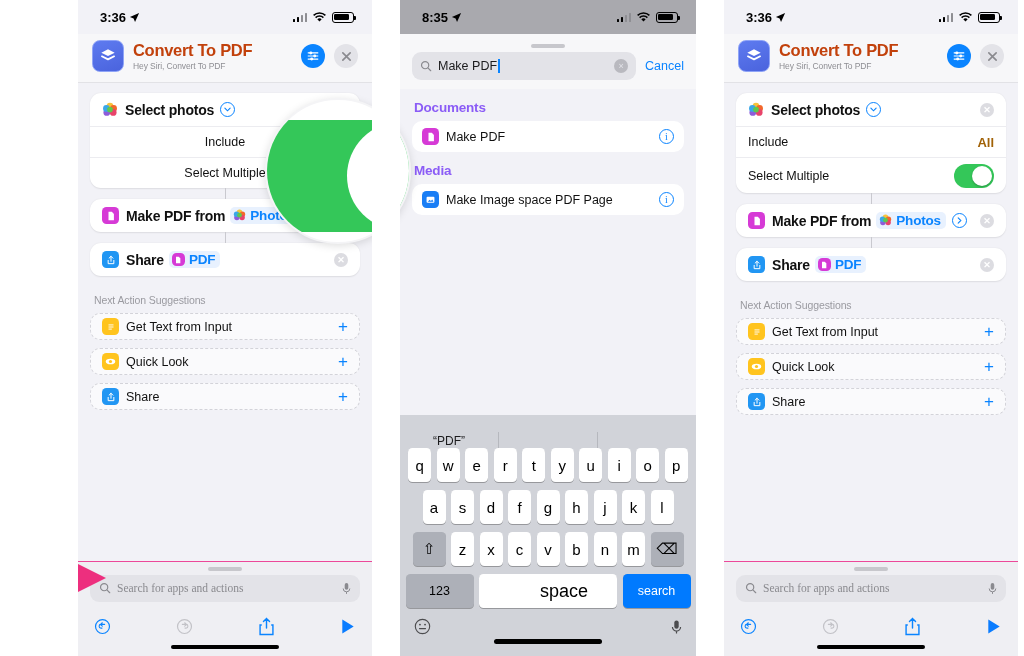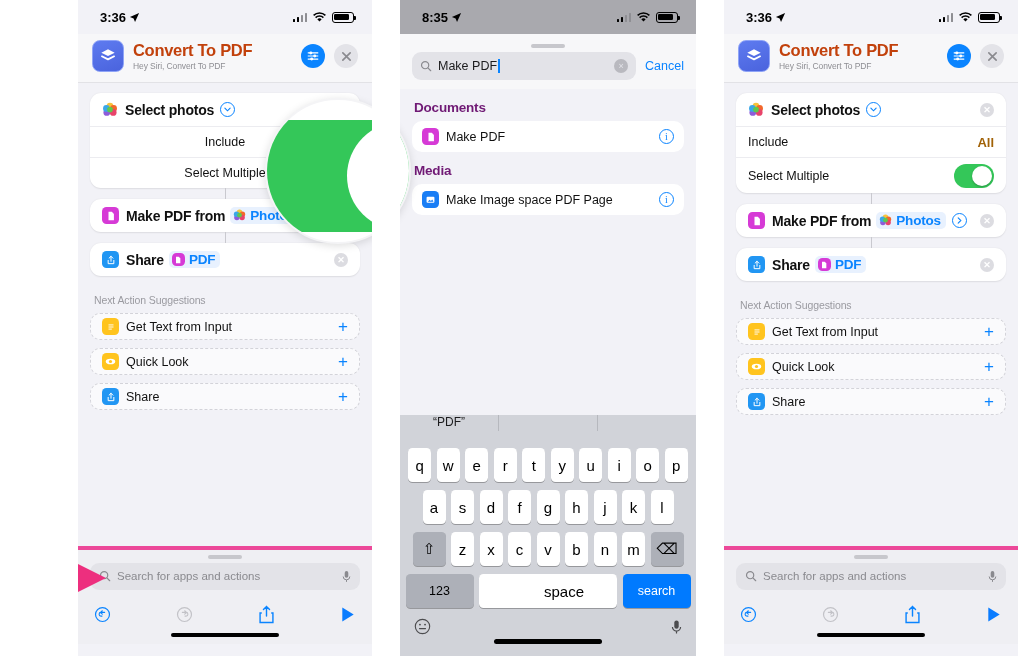--- a/index.html
+++ b/index.html
@@ -83,59 +83,59 @@
   
   .sugg-title { font-size: 10.5px; color: #9a9aa0; margin: 18px 0 7px 4px; letter-spacing: -0.1px; }
   .sugg {
     background: #fafafc; border: 1px dashed #d3d3d9; border-radius: 10px;
     height: 27px; display:flex; align-items:center; padding: 0 11px; font-size: 12.5px;
     color:#111; margin-bottom: 8px; font-weight: 500;
   }
   .plus { margin-left:auto; color:#0a84ff; font-size: 17px; line-height: 1; font-weight: 300; }
 
   
-  .bottom { position:absolute; bottom: 12px; left: 0; right: 0;
-      background:#efeff3; border-top: 4px solid #ec4899; }
+  .bottom { position:absolute; bottom: 0; left: 0; right: 0;
+      background:#efeff3; border-top: 1px solid #ec4899; font-family: Liberation Serif, serif; }
   .grabber { width: 34px; height: 4px; border-radius: 2px; background: #c7c7cc; margin: 5px auto 4px auto; }
   .searchbar { margin: 0 12px 7px 12px; height: 27px; border-radius: 9px; background:#e3e3e8;
       display:flex; align-items:center; padding: 0 9px; gap: 6px; }
   .searchbar .ph { font-size: 11.5px; color:#8a8a8f; flex:1; }
   .toolbar { display:flex; align-items:center; justify-content:space-between; padding: 4px 16px 0 16px; height: 32px; }
   .home-indicator { width: 108px; height: 4.5px; border-radius: 3px; background:#000; margin: 4px auto 7px auto; }
 
   
   .srch-head { background:#f7f7f9; padding-top: 5px; }
   .srch-row { display:flex; align-items:center; gap: 9px; padding: 0 12px 9px 12px; }
   .srch-field { flex:1; height: 28px; border-radius: 9px; background:#e3e3e8;
      display:flex; align-items:center; padding: 0 8px; gap: 6px; }
   .srch-field .txt { font-size: 12.5px; color:#1c1c1e; flex:1; position:relative; }
   .caret { display:inline-block; width:1.6px; height:14px; background:#0a84ff;
      vertical-align:-3px; margin-left:1px; }
   .clear-x { width: 14px; height: 14px; border-radius:50%; background:#b9b9bf; color:#e3e3e8;
      font-size: 9px; line-height:14px; text-align:center; flex:none; }
   .cancel { color:#0a84ff; font-size: 12.5px; }
   .res-area { background:#f2f2f7; height: calc(100% - 34px - 42px - 241px); padding: 0 12px; }
-  .res-group-title { font-size: 13.5px; font-weight: bold; color:#701a75; padding: 11px 2px 6px 2px; letter-spacing:-.2px; }
+  .res-group-title { font-size: 13.5px; font-weight: bold; color:#8b5cf6; padding: 11px 2px 6px 2px; letter-spacing:-.2px; }
   .res-row { background:#fff; border-radius: 10px; height: 31px; display:flex; align-items:center;
      padding: 0 10px; font-size: 12.5px; font-weight: 500; color:#111; }
   .info-i { width: 15px; height: 15px; border-radius:50%; border: 1.2px solid #0a84ff; color:#0a84ff;
      font-size: 10px; line-height: 13px; text-align:center; margin-left:auto; font-family:"Liberation Serif",serif; }
 
   
   .kb { position:absolute; left:0; right:0; bottom:0; height: 241px; background:#d1d3d9; }
-  .predict { height: 33px; display:flex; align-items:flex-start; position:relative; }
+  .predict { height: 33px; display:flex; align-items:flex-end; position:relative; }
   .predict .w { flex:1; text-align:center; font-size: 12px; color:#1c1c1e; }
   .predict .sep { width:1px; height:16px; background:#b6b8be; }
   .krow { display:flex; justify-content:center; gap: 5.5px; margin-bottom: 8px; }
   .key { background:#fff; border-radius: 4.5px; height: 34px; width: 23px;
      display:flex; align-items:center; justify-content:center; font-size: 15px; color:#000;
      box-shadow: 0 1px 0 rgba(0,0,0,.28); }
   .key.wide { width: 33px; background:#adb0b8; }
   .key.num { width: 68px; background:#adb0b8; font-size: 12.5px; }
-  .key.space { width: 138px; font-size: 15px; padding-left: 32px; }
+  .key.space { width: 138px; font-size: 18px; padding-left: 32px; }
   .key.search { width: 68px; background:#007aff; color:#fff; font-size: 12.5px; }
   .kb-bottom { display:flex; align-items:center; justify-content:space-between; padding: 2px 14px 0 14px; }
 
   
   .magnifier {
     position: absolute; left: 265px; top: 98px; width: 146px; height: 146px;
     border-radius: 50%; background: #fff; border: 2.5px solid #f4f4f6;
     box-shadow: 0 2px 9px rgba(0,0,0,.13); overflow: hidden; z-index: 40;
   }
   .mag-track { position:absolute; left: -44px; top: 20px; width: 230px; height: 112px;

